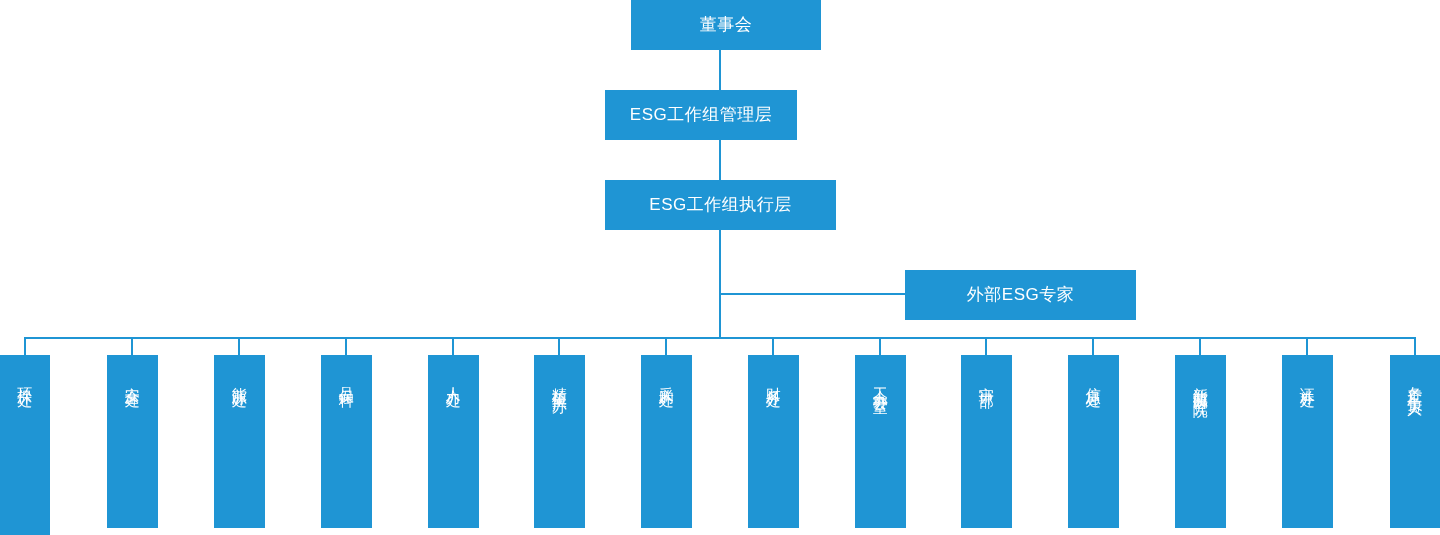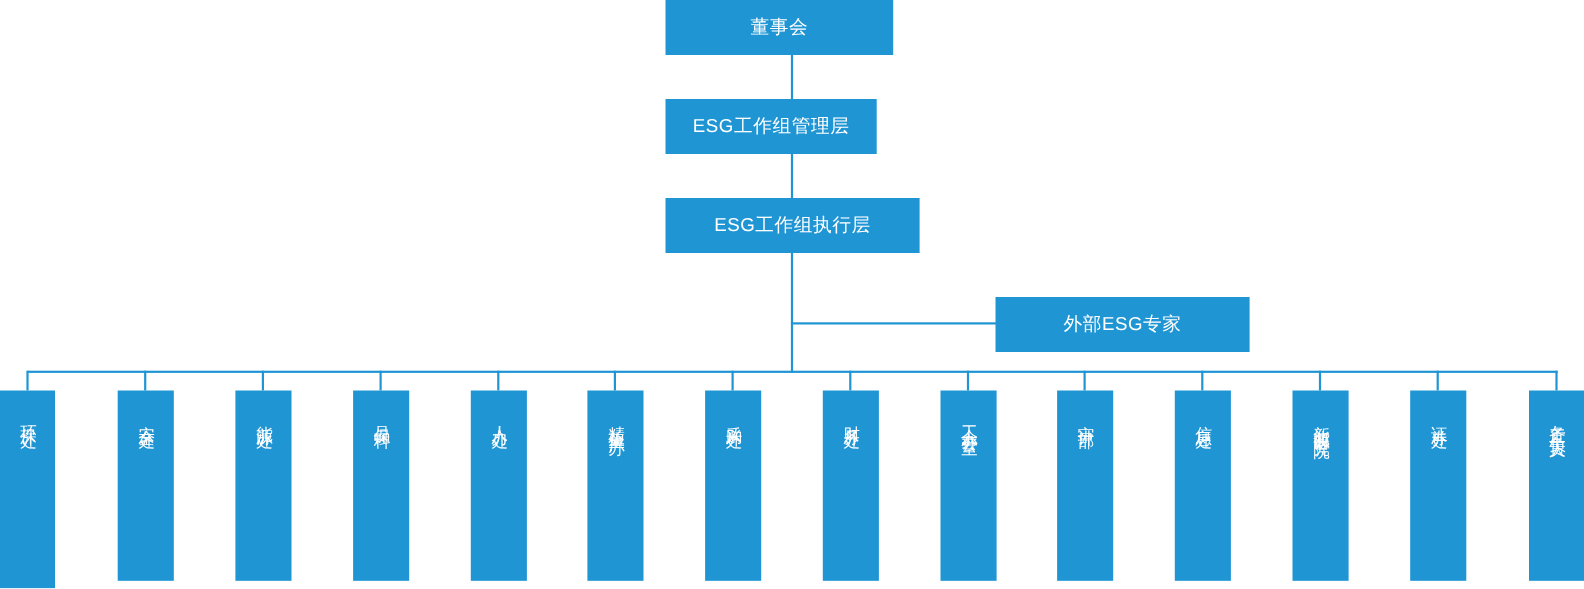--- a/index.html
+++ b/index.html
@@ -76,21 +76,21 @@
   <div class="conn v" style="left:558px;  top:337px; height:18px;"></div>
   <div class="conn v" style="left:665px;  top:337px; height:18px;"></div>
   <div class="conn v" style="left:772px;  top:337px; height:18px;"></div>
   <div class="conn v" style="left:879px;  top:337px; height:18px;"></div>
   <div class="conn v" style="left:985px;  top:337px; height:18px;"></div>
   <div class="conn v" style="left:1092px; top:337px; height:18px;"></div>
   <div class="conn v" style="left:1199px; top:337px; height:18px;"></div>
   <div class="conn v" style="left:1306px; top:337px; height:18px;"></div>
   <div class="conn v" style="left:1414px; top:337px; height:18px;"></div>
 
-  <div class="node top" style="left:605px; top:0px; width:207px; height:50px;">
+  <div class="node top" style="left:631px; top:0px; width:190px; height:50px;">
     <span>董事会</span>
   </div>
 
   <div class="node top" style="left:605px; top:90px; width:192px; height:50px;">
     <span>ESG工作组管理层</span>
   </div>
 
   <div class="node top" style="left:605px; top:180px; width:231px; height:50px;">
     <span>ESG工作组执行层</span>
   </div>

